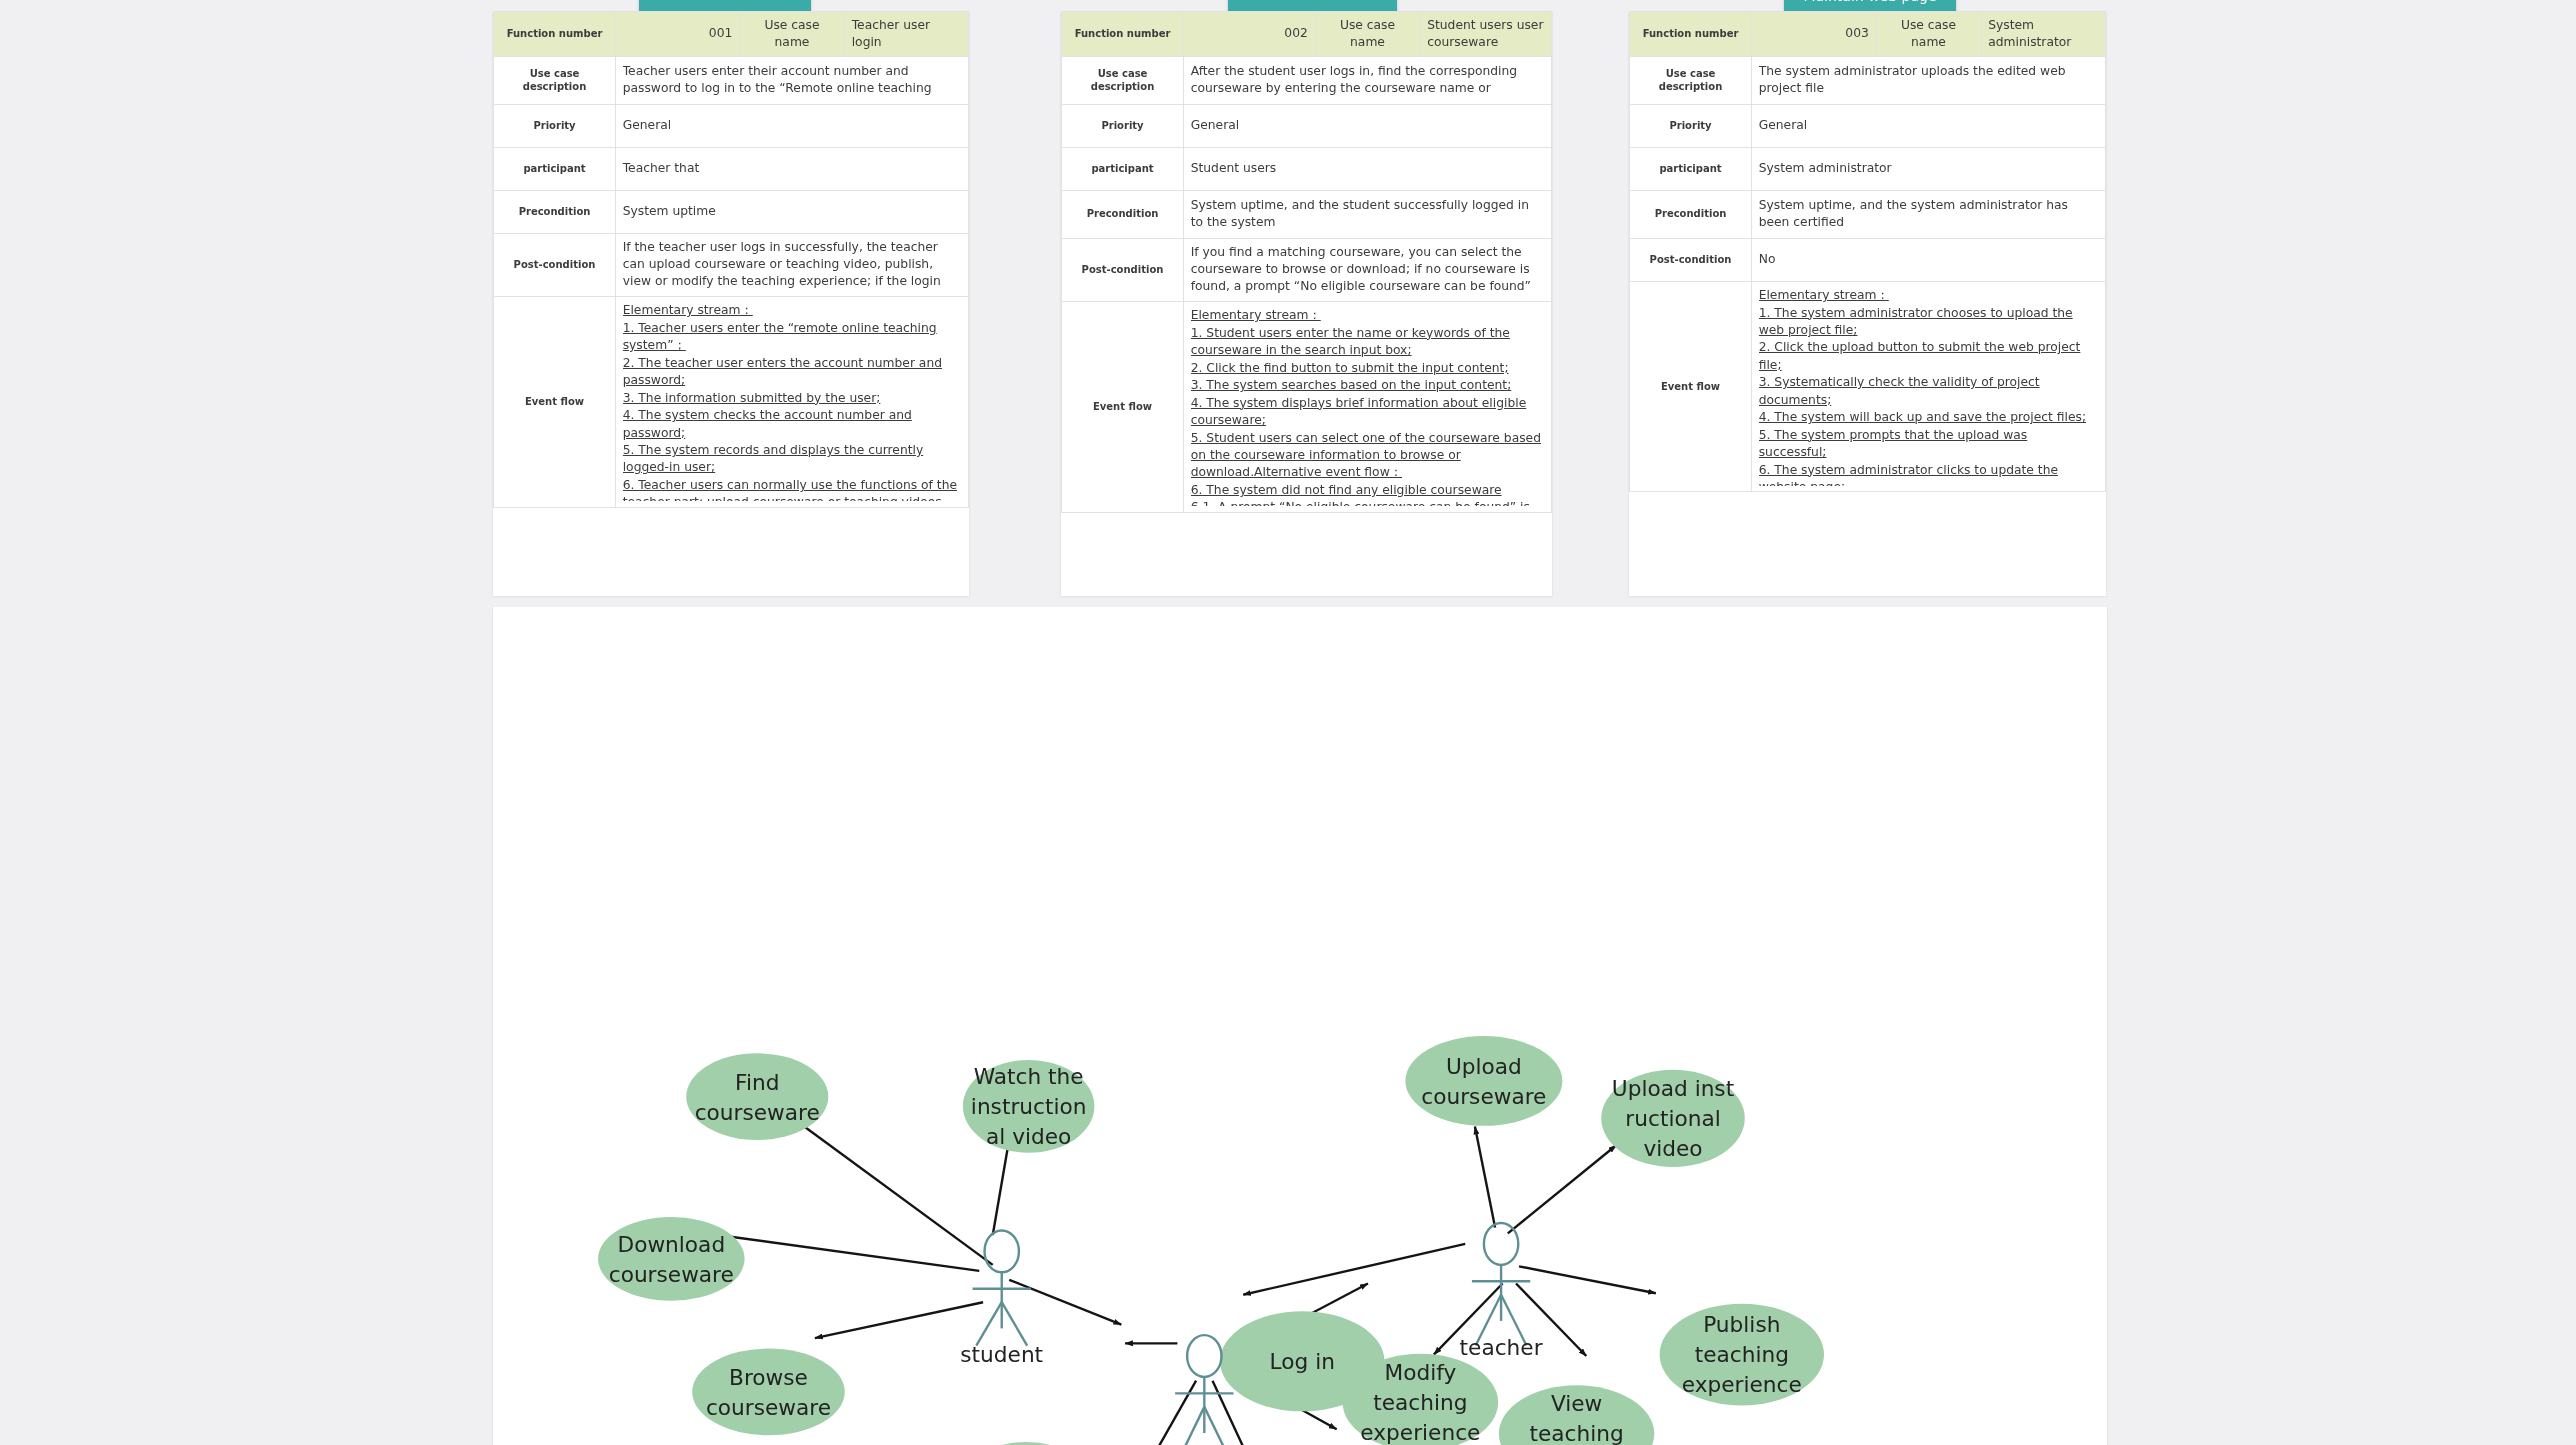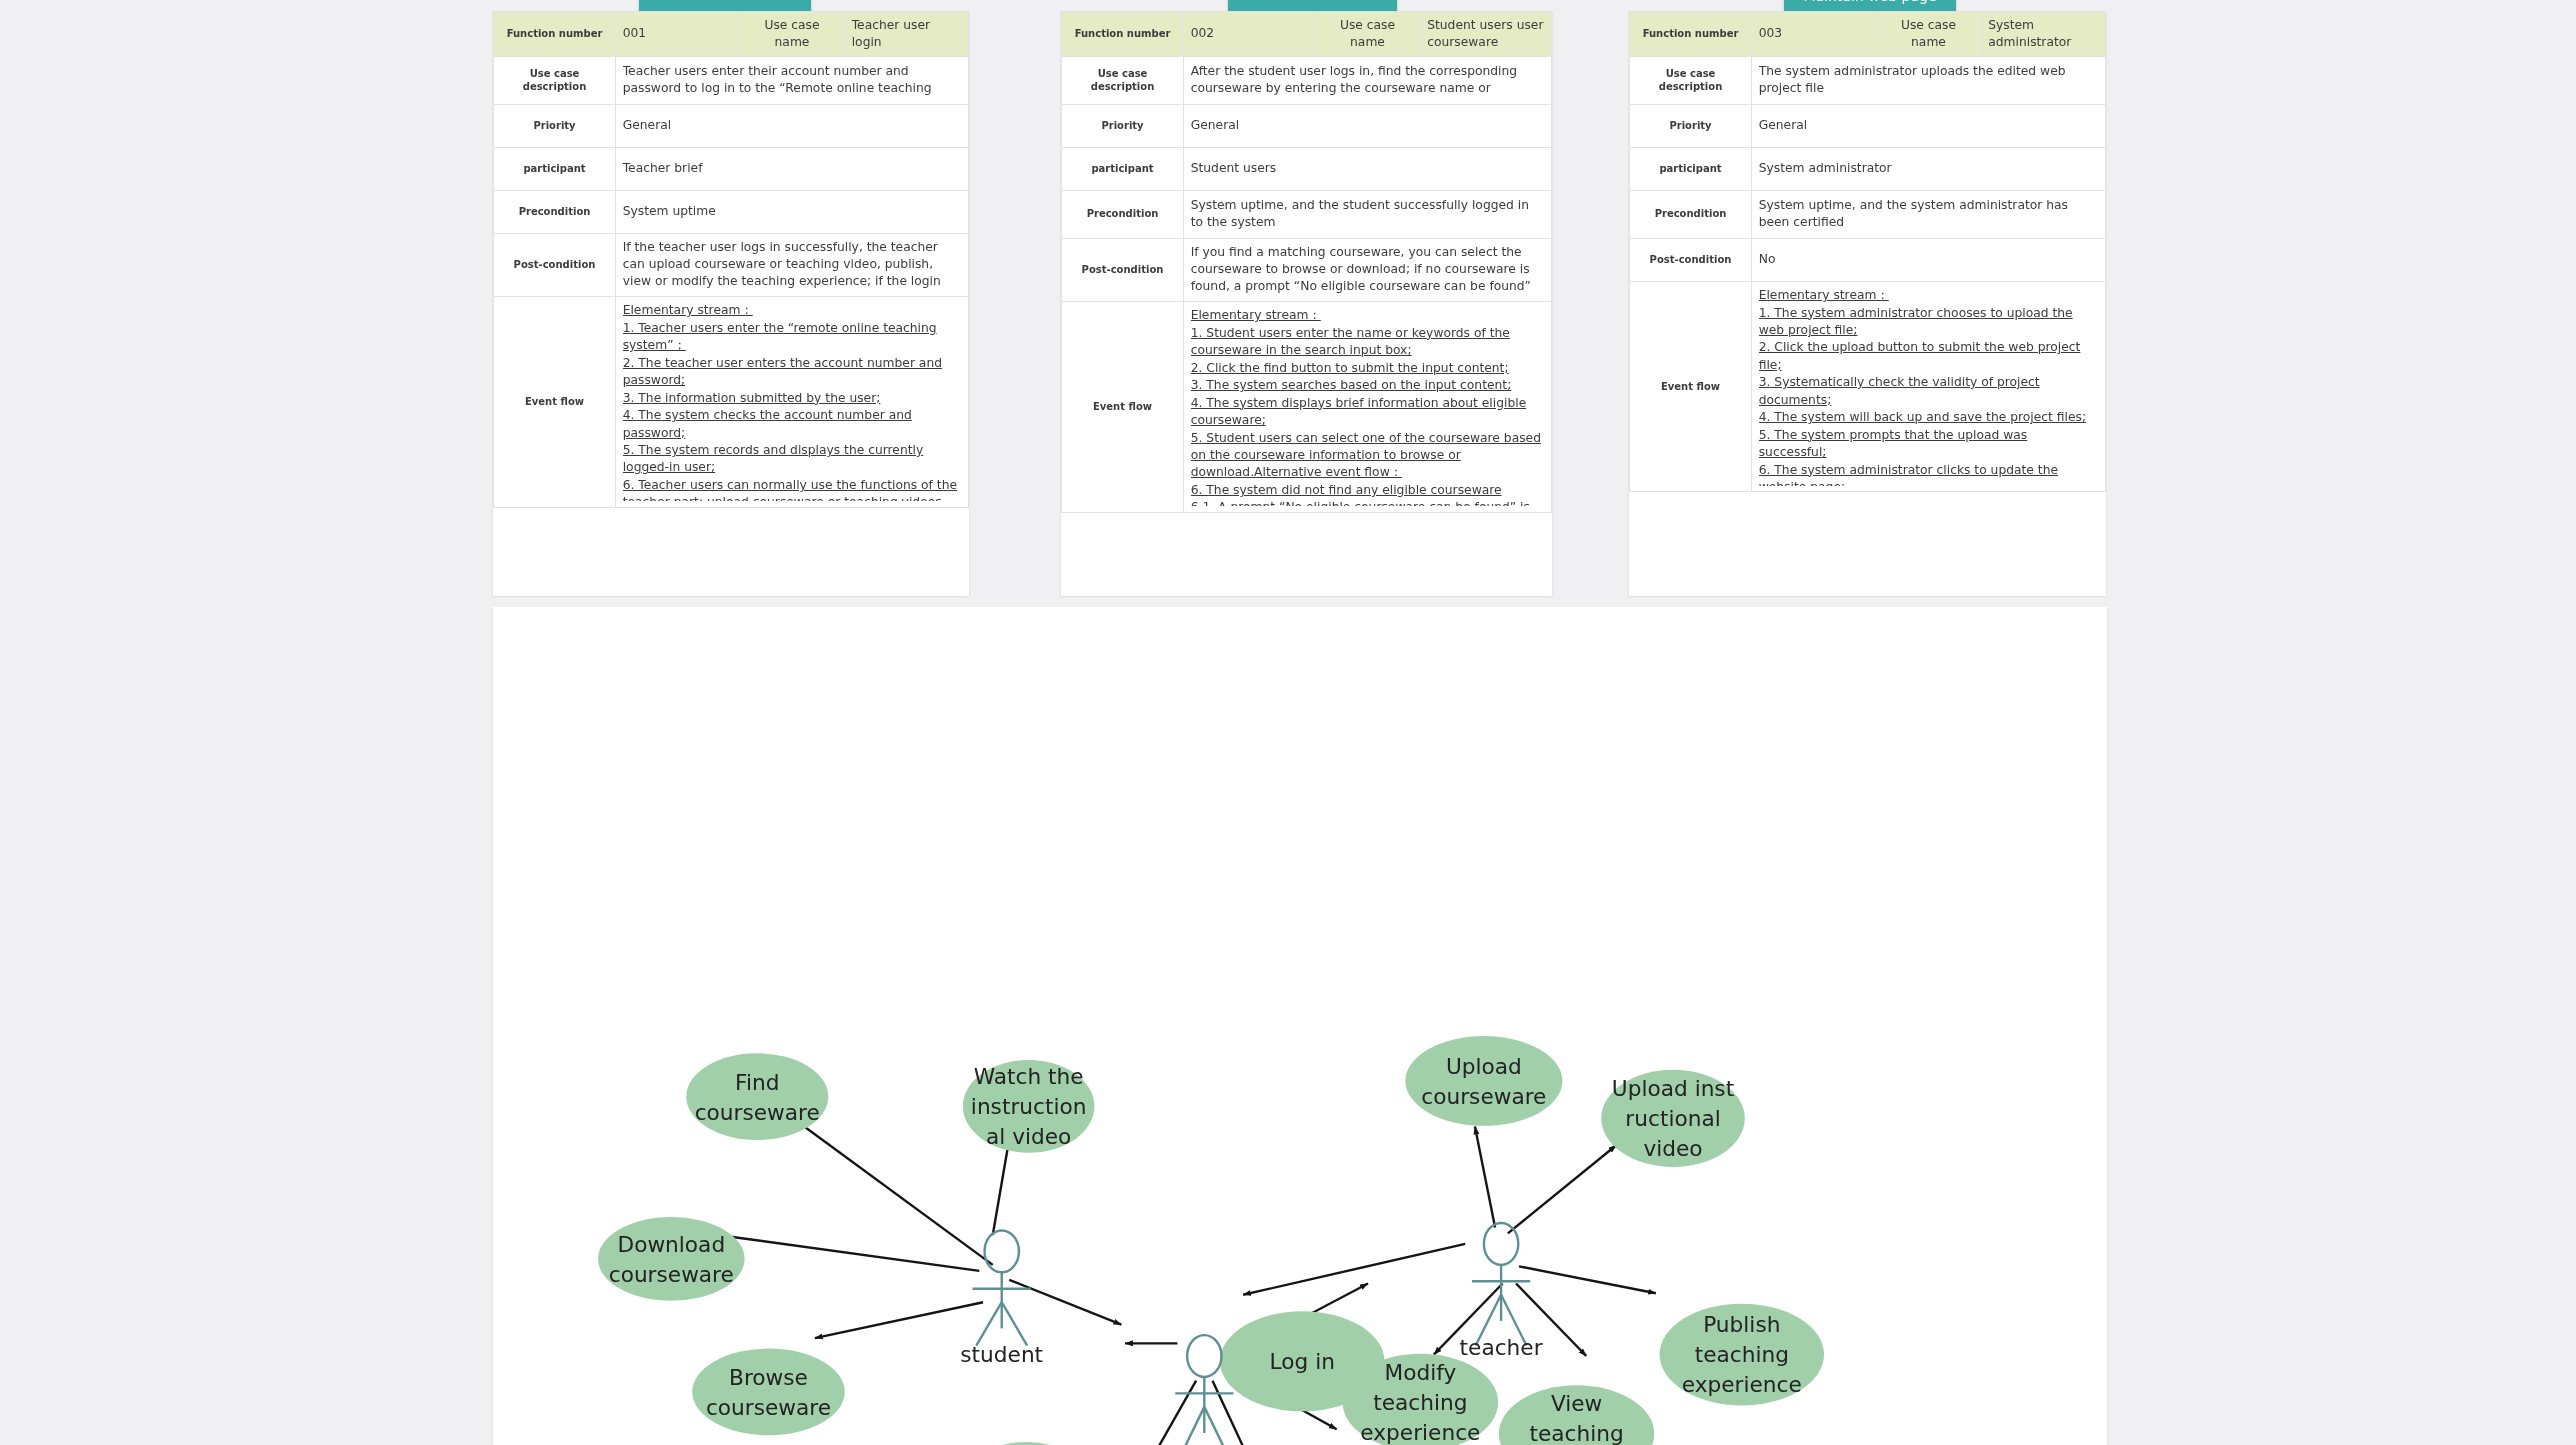--- a/index.html
+++ b/index.html
@@ -58,21 +58,21 @@
     line-height: 1.38;
   }
   td.lbl {
     text-align: center;
     font-weight: 600;
     width: 122px;
     font-size: 10px;
   }
   tr.hdr td { background: #e5ebc5; height: 42px; }
   tr.hdr td.lbl { font-weight: 600; }
-  tr.hdr td.v { text-align: left; font-weight: 400; }
+  tr.hdr td.v { text-align: right; font-weight: 400; }
   td.ucn { width: 105px; text-align: center; }
   td.ucv { text-align: left; }
   .clip2 { max-height: 34px; overflow: hidden; display: block; }
   .clip3 { max-height: 52px; overflow: hidden; display: block; }
   .clip4 { max-height: 34px; overflow: hidden; display: block; }
   .flowcell { height: 202px; vertical-align: middle; }
   .flowtext { white-space: pre-line; line-height: 1.42; display: block;
               max-height: 199px; overflow: hidden; text-decoration: underline; }
   .row-h { height: 43px; }
   .row-h2 { height: 48px; }
@@ -123,21 +123,21 @@
         <td colspan="3">
               <span class="clip2">Teacher users enter their account number and password to log in to the “Remote online teaching System”</span>
             </td>
       </tr>
       <tr class="row-h">
         <td class="lbl">Priority</td>
         <td colspan="3">General</td>
       </tr>
       <tr class="row-h">
         <td class="lbl">participant</td>
-        <td colspan="3">Teacher brief</td>
+        <td colspan="3">Teacher that</td>
       </tr>
       <tr class="row-h">
         <td class="lbl">Precondition</td>
         <td colspan="3">System uptime</td>
       </tr>
       <tr>
         <td class="lbl">Post-condition</td>
         <td colspan="3">
               <span class="clip3">If the teacher user logs in successfully, the teacher can upload courseware or teaching video, publish, view or modify the teaching experience; if the login fails, the above operations cannot be performed.</span>
             </td>

